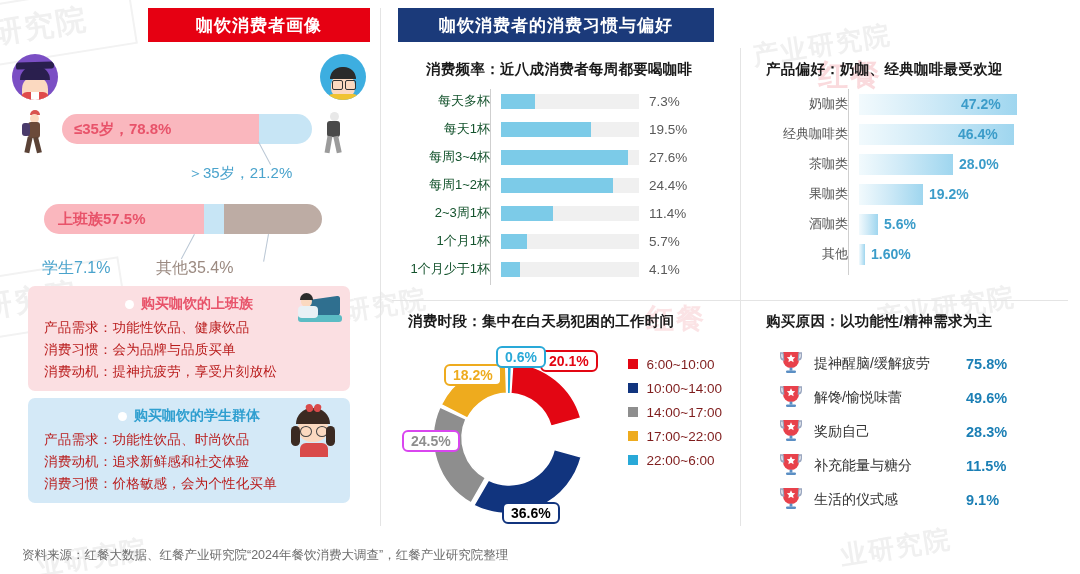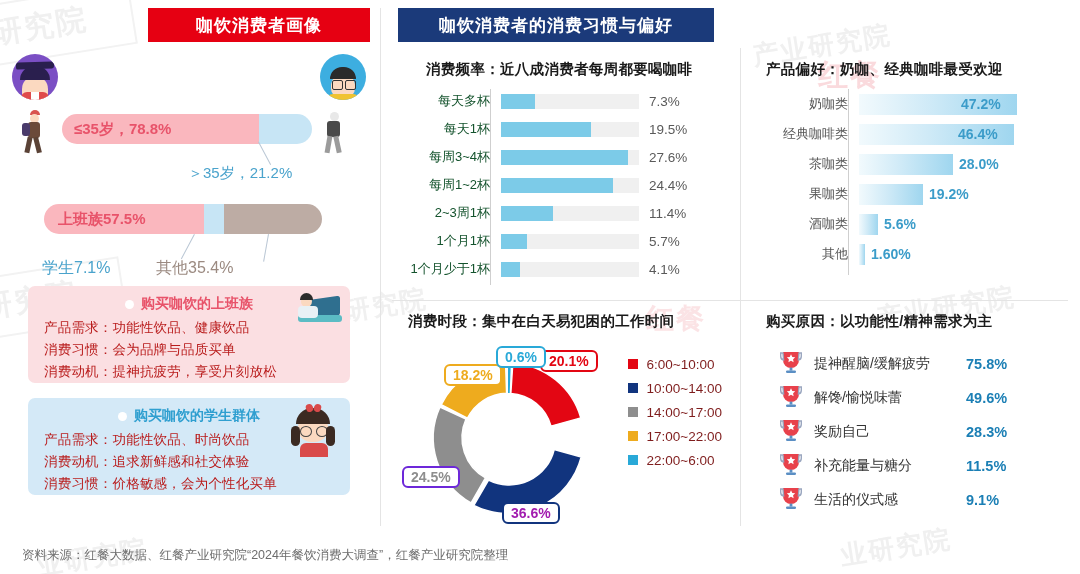--- a/index.html
+++ b/index.html
@@ -31,21 +31,21 @@
   .track{position:absolute;left:0;top:0;height:30px;width:250px;border-radius:15px;overflow:hidden;display:flex;}
   .seg{height:30px;}
   .barlbl{position:absolute;top:0;height:30px;display:flex;align-items:center;
           font-size:15px;font-weight:700;white-space:nowrap;}
 
   .leader{position:absolute;background:#b9c6d4;width:1px;transform-origin:top left;}
 
   .callout{position:absolute;font-size:14px;white-space:nowrap;}
 
   
-  .card{position:absolute;left:28px;width:322px;border-radius:7px;padding:6px 0 0 0;}
+  .card{position:absolute;left:28px;width:322px;border-radius:7px;padding:6px 0 8px 0;}
   .card-pink{background:#fbdfe2;}
   .card-blue{background:#d4e9f7;}
   .card-title{display:flex;align-items:center;justify-content:center;gap:7px;
               font-size:14px;font-weight:700;margin:3px 0 4px 0;}
   .dot{width:9px;height:9px;border-radius:50%;background:#fff;display:inline-block;}
   .card-line{font-size:13.5px;color:#b91c1c;padding:2px 0 2px 16px;letter-spacing:.2px;}
   .card-art{position:absolute;right:8px;top:2px;width:56px;height:40px;}
 
   
   .vdiv{position:absolute;background:#e4e4e4;width:1px;z-index:2;}
@@ -319,22 +319,22 @@
           <path d="M 73.2 19.0 A 75.6 75.6 0 0 1 -34.2 67.4 L -19.5 42.0 A 46.2 46.2 0 0 0 46.2 11.5 Z" fill="#11347e" stroke="#ffffff" stroke-width="1.5"></path>
 
           <path d="M -37.0 65.0 A 74.8 74.8 0 0 1 -68.0 -31.0 L -42.0 -19.0 A 46 46 0 0 0 -22.5 39.8 Z" fill="#8e8e8e" stroke="#ffffff" stroke-width="1.5"></path>
 
           <path d="M -66.8 -33.4 A 74.6 74.6 0 0 1 -2.4 -74.5 L -1.4 -44.8 A 45 45 0 0 0 -40.5 -19.8 Z" fill="#eeab1e" stroke="#ffffff" stroke-width="1.5"></path>
           <circle cx="0" cy="0" r="44" fill="#ffffff"></circle>
         </g>
       </svg>
 
       <div class="dlabel" style="left:134px;top:8px;color:#e30613;border:2px solid #e30613;">20.1%</div>
-      <div class="dlabel" style="left:96px;top:160px;color:#a21caf;border:2px solid #11347e;">36.6%</div>
-      <div class="dlabel" style="left:-4px;top:88px;color:#8e8e8e;border:2px solid #6d28d9;margin-top:36px;">24.5%</div>
+      <div class="dlabel" style="left:96px;top:160px;color:#000000;border:2px solid #11347e;">36.6%</div>
+      <div class="dlabel" style="left:-4px;top:88px;color:#8e8e8e;border:2px solid #d946ef;">24.5%</div>
       <div class="dlabel" style="left:38px;top:22px;color:#eeab1e;border:2px solid #eeab1e;">18.2%</div>
       <div class="dlabel" style="left:90px;top:4px;color:#29a9d8;border:2px solid #29a9d8;">0.6%</div>
     </div>
 
     <div class="legend">
       <div class="lg-row">
         <span class="lg-sw" style="background:#e30613;"></span>
         <span>6:00~10:00</span>
       </div>
       <div class="lg-row">

